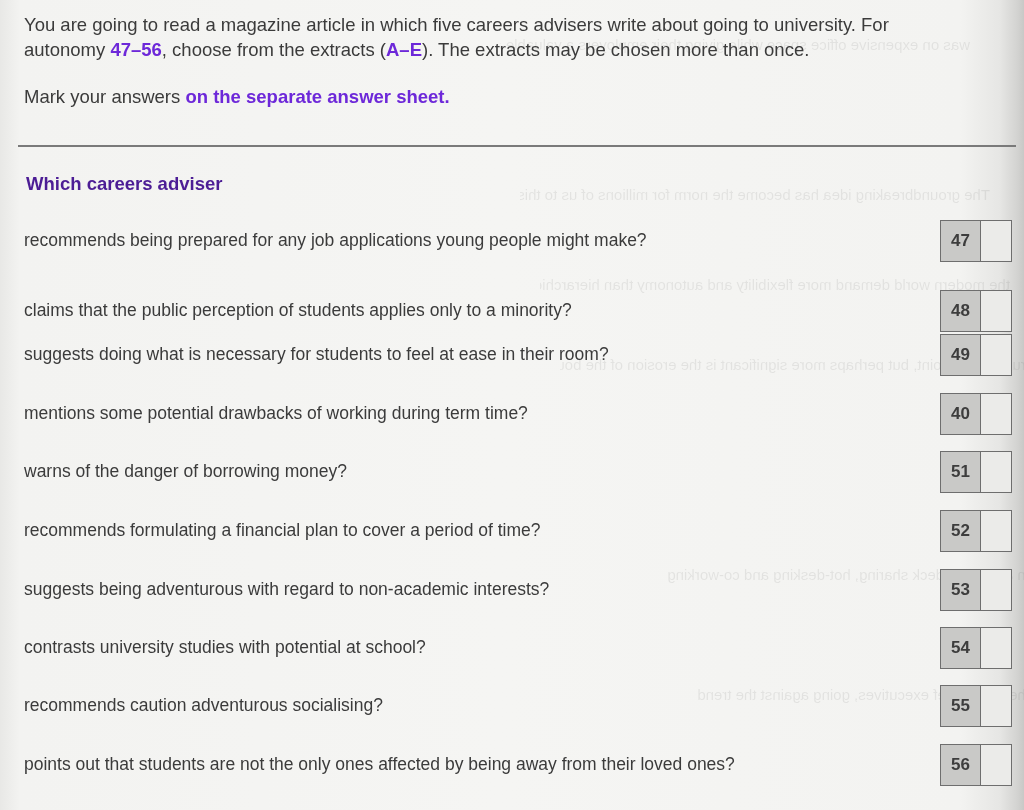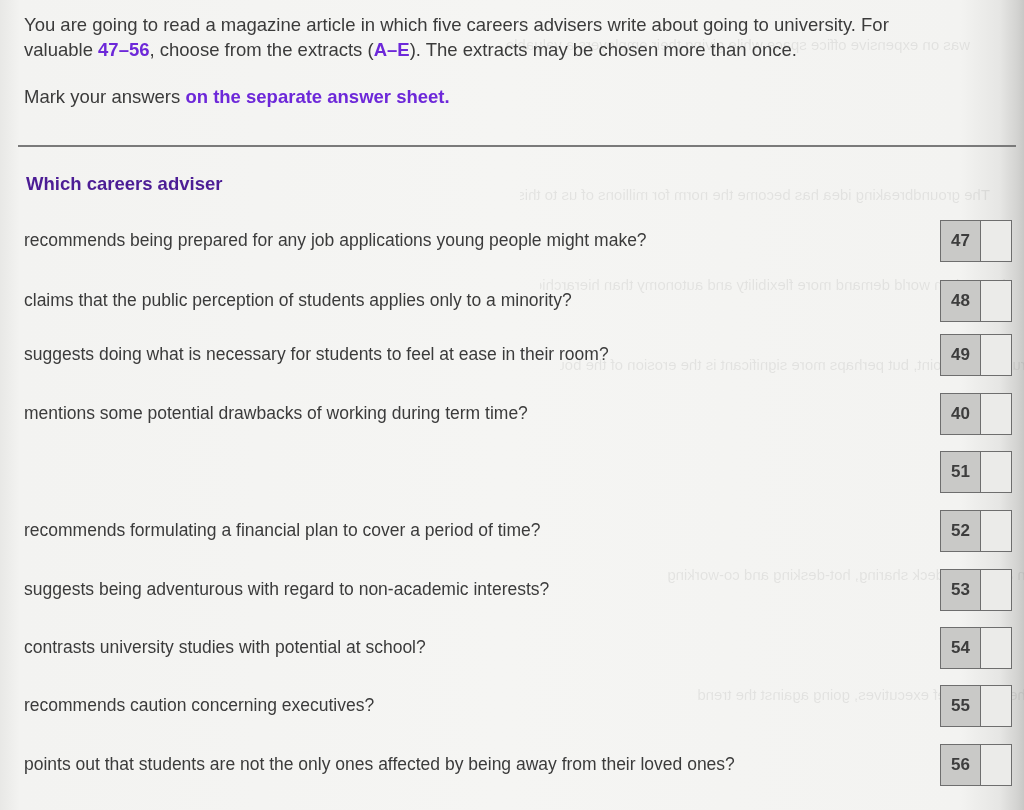--- a/index.html
+++ b/index.html
@@ -110,40 +110,40 @@
 <div class="ghost" style="left:540px; top:270px;">the modern world demand more flexibility and autonomy than hierarchies</div>
 <div class="ghost" style="left:560px; top:350px;">true up to a point, but perhaps more significant is the erosion of the boundary</div>
 <div class="ghost" style="left:560px; top:560px;">In a world of deck sharing, hot-desking and co-working</div>
 <div class="ghost" style="left:560px; top:680px;">their own chief executives, going against the trend</div>
 
 <div class="instructions">
   <p>
     <span>You are going to read a magazine article in which five careers advisers write about going to university. For</span>
   </p>
   <p class="line2">
-    <span>valuable </span><b>47–56</b><span>, choose from the extracts (</span><b>A–E</b><span>). The extracts may be chosen more than once.</span>
+    <span>autonomy </span><b>47–56</b><span>, choose from the extracts (</span><b>A–E</b><span>). The extracts may be chosen more than once.</span>
   </p>
   <p class="mark">
     <span>Mark your answers </span><b>on the separate answer sheet.</b>
   </p>
 </div>
 
 <div class="rule"></div>
 
 <div class="heading">Which careers adviser</div>
 
 <div id="questions">
   <div class="q-row" style="top:220px;">
     <span class="q-text">recommends being prepared for any job applications young people might make?</span>
     <div class="answer-box">
       <div class="answer-num">47</div>
       <div class="answer-slot"></div>
     </div>
   </div>
-  <div class="q-row" style="top:280px;">
+  <div class="q-row" style="top:290px;">
     <span class="q-text">claims that the public perception of students applies only to a minority?</span>
     <div class="answer-box">
       <div class="answer-num">48</div>
       <div class="answer-slot"></div>
     </div>
   </div>
   <div class="q-row" style="top:334px;">
     <span class="q-text">suggests doing what is necessary for students to feel at ease in their room?</span>
     <div class="answer-box">
       <div class="answer-num">49</div>
@@ -151,20 +151,21 @@
     </div>
   </div>
   <div class="q-row" style="top:393px;">
     <span class="q-text">mentions some potential drawbacks of working during term time?</span>
     <div class="answer-box">
       <div class="answer-num">40</div>
       <div class="answer-slot"></div>
     </div>
   </div>
   <div class="q-row" style="top:451px;">
+    <span class="q-text">warns of the danger of borrowing money?</span>
     <div class="answer-box">
       <div class="answer-num">51</div>
       <div class="answer-slot"></div>
     </div>
   </div>
   <div class="q-row" style="top:510px;">
     <span class="q-text">recommends formulating a financial plan to cover a period of time?</span>
     <div class="answer-box">
       <div class="answer-num">52</div>
       <div class="answer-slot"></div>
@@ -178,21 +179,21 @@
     </div>
   </div>
   <div class="q-row" style="top:627px;">
     <span class="q-text">contrasts university studies with potential at school?</span>
     <div class="answer-box">
       <div class="answer-num">54</div>
       <div class="answer-slot"></div>
     </div>
   </div>
   <div class="q-row" style="top:685px;">
-    <span class="q-text">recommends caution concerning executives?</span>
+    <span class="q-text">recommends caution adventurous socialising?</span>
     <div class="answer-box">
       <div class="answer-num">55</div>
       <div class="answer-slot"></div>
     </div>
   </div>
   <div class="q-row" style="top:744px;">
     <span class="q-text">points out that students are not the only ones affected by being away from their loved ones?</span>
     <div class="answer-box">
       <div class="answer-num">56</div>
       <div class="answer-slot"></div>

